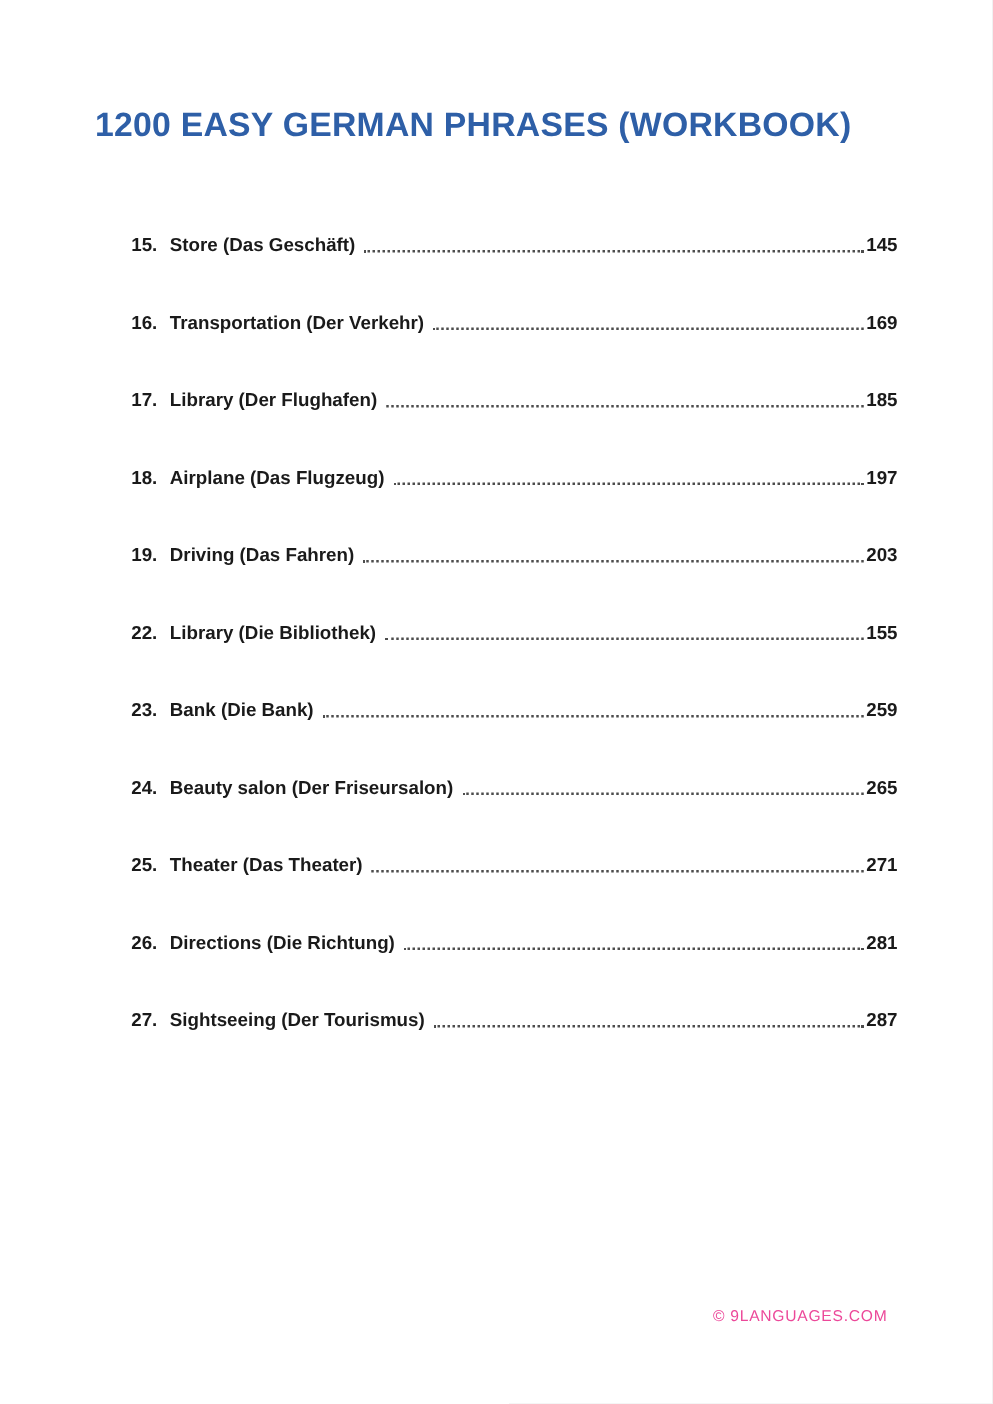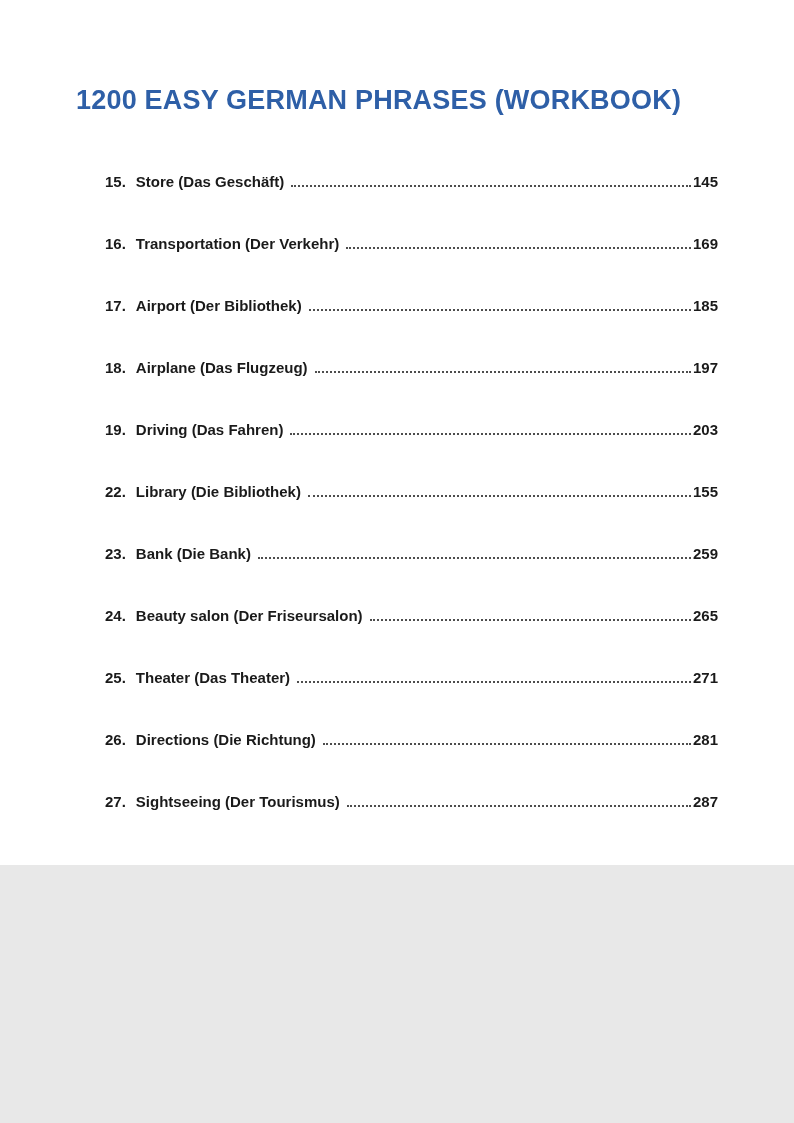--- a/index.html
+++ b/index.html
@@ -6,37 +6,37 @@
     margin: 0;
     padding: 0;
     background: #e8e8e8;
   }
   body {
     font-family: "Liberation Sans", sans-serif;
   }
   .page {
     position: relative;
     width: 794px;
-    height: 865px;
+    height: 1123px;
     margin: 0 auto;
     background: #ffffff;
     box-sizing: border-box;
     padding: 84px 76px 0 76px;
     overflow: hidden;
   }
   .title {
     margin: 0;
     font-size: 27px;
     line-height: 1.2;
     font-weight: bold;
     color: #2e5fa7;
     letter-spacing: 0.2px;
   }
   .toc {
-    margin-top: 50px;
+    margin-top: 65px;
     padding-left: 29px;
   }
   .toc-row {
     display: flex;
     align-items: flex-end;
     font-size: 15px;
     font-weight: bold;
     color: #1a1a1a;
     height: 24px;
     margin-bottom: 38px;
@@ -86,21 +86,21 @@
 
   <div class="toc-row">
     <span class="toc-num">16.</span>
     <span class="toc-label">Transportation (Der Verkehr)</span>
     <span class="toc-leader"></span>
     <span class="toc-page">169</span>
   </div>
 
   <div class="toc-row">
     <span class="toc-num">17.</span>
-    <span class="toc-label">Airport (Der Bibliothek)</span>
+    <span class="toc-label">Library (Der Flughafen)</span>
     <span class="toc-leader"></span>
     <span class="toc-page">185</span>
   </div>
 
   <div class="toc-row">
     <span class="toc-num">18.</span>
     <span class="toc-label">Airplane (Das Flugzeug)</span>
     <span class="toc-leader"></span>
     <span class="toc-page">197</span>
   </div>

